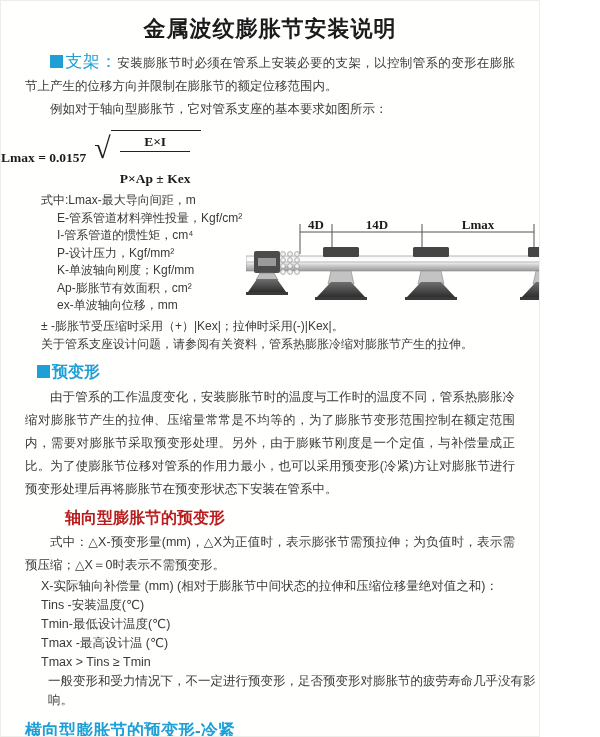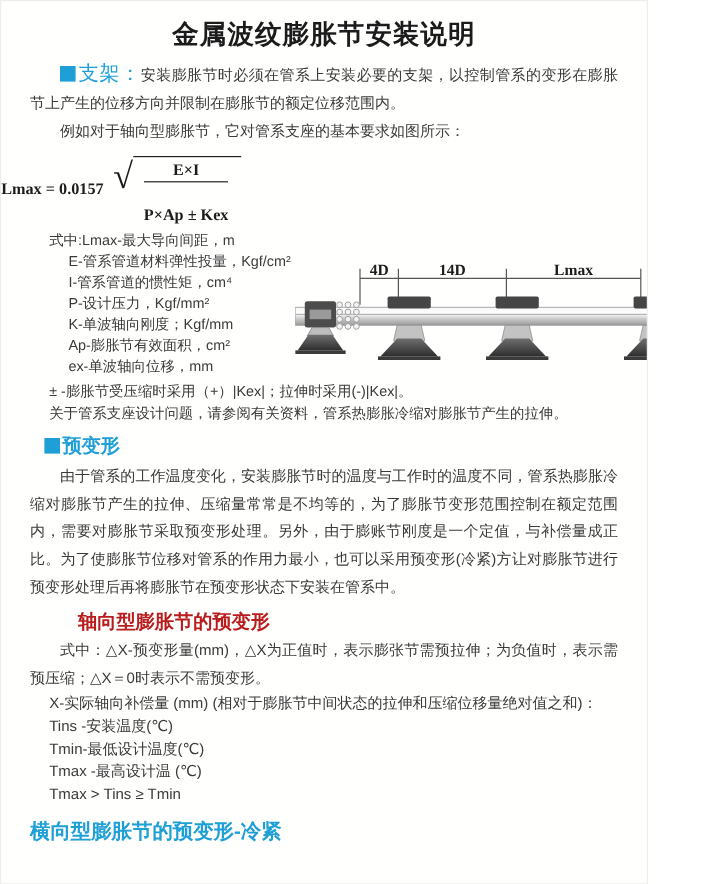--- a/index.html
+++ b/index.html
@@ -169,16 +169,17 @@
 
   <div class="sub-head-axial">轴向型膨胀节的预变形</div>
 
 
   <div class="para indent">式中：△X-预变形量(mm)，△X为正值时，表示膨张节需预拉伸；为负值时，表示需预压缩；△X＝0时表示不需预变形。</div>
   <div class="axial-note">X-实际轴向补偿量 (mm) (相对于膨胀节中间状态的拉伸和压缩位移量绝对值之和)：</div>
   <div class="axial-note">Tins -安装温度(℃)</div>
   <div class="axial-note">Tmin-最低设计温度(℃)</div>
   <div class="axial-note">Tmax -最高设计温 (℃)</div>
   <div class="axial-note">Tmax &gt; Tins ≥ Tmin</div>
+  <div class="axial-note gen">一般变形和受力情况下，不一定进行预变形，足否预变形对膨胀节的疲劳寿命几乎没有影响。</div>
 
   <div class="sub-head-lateral">横向型膨胀节的预变形-冷紧</div>
 
 </div>
 
 </body></html>

